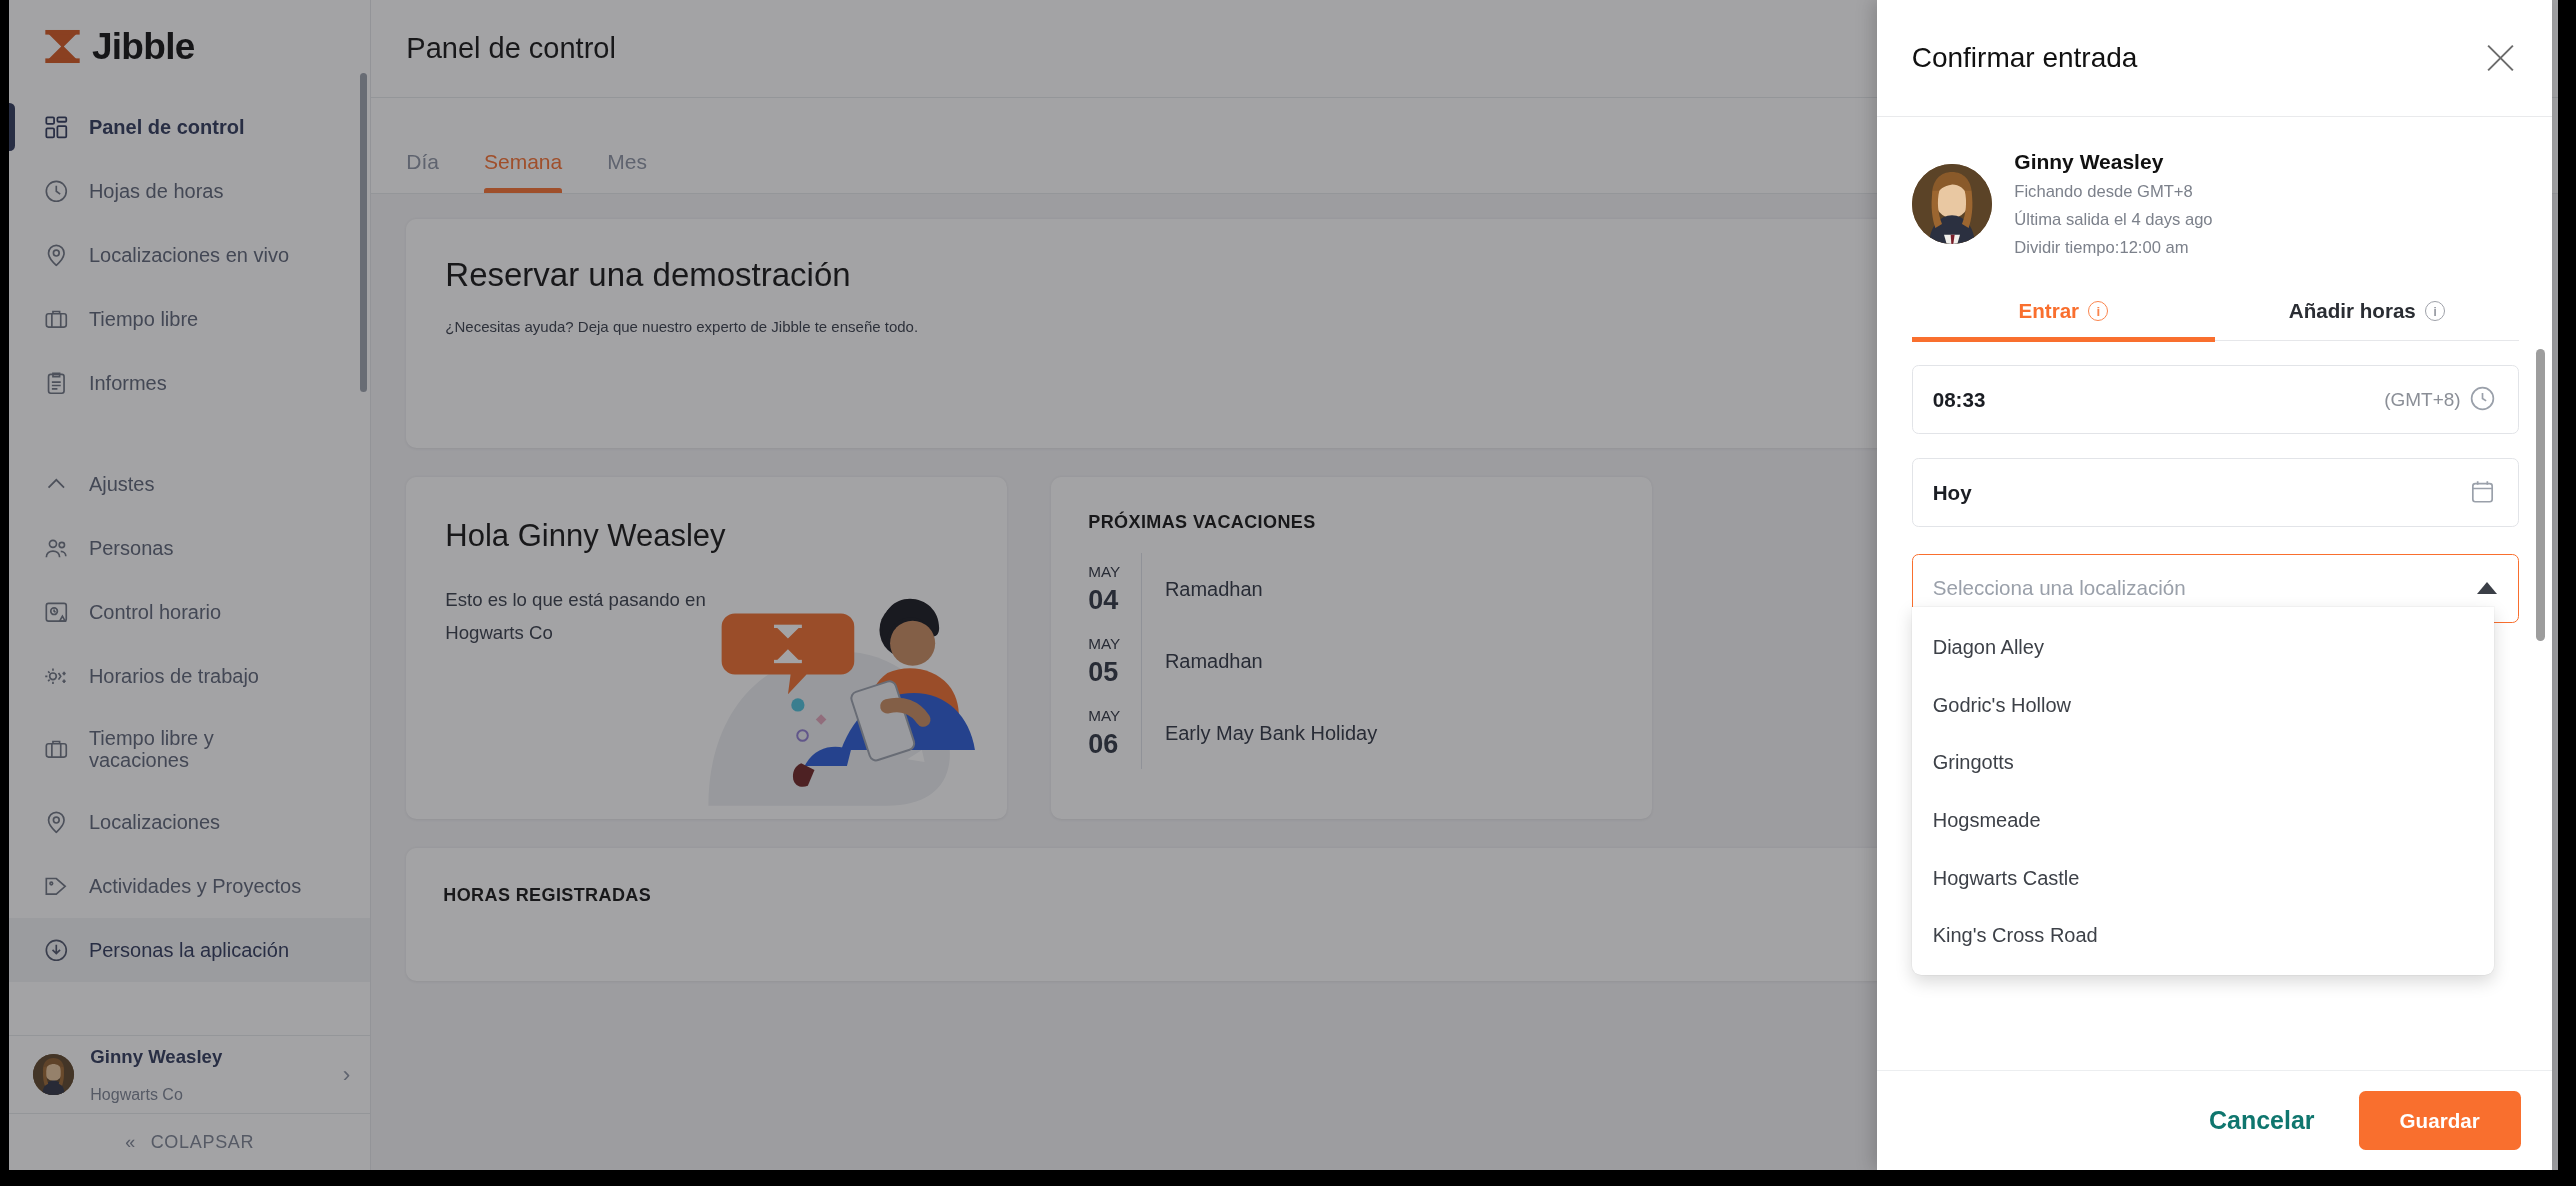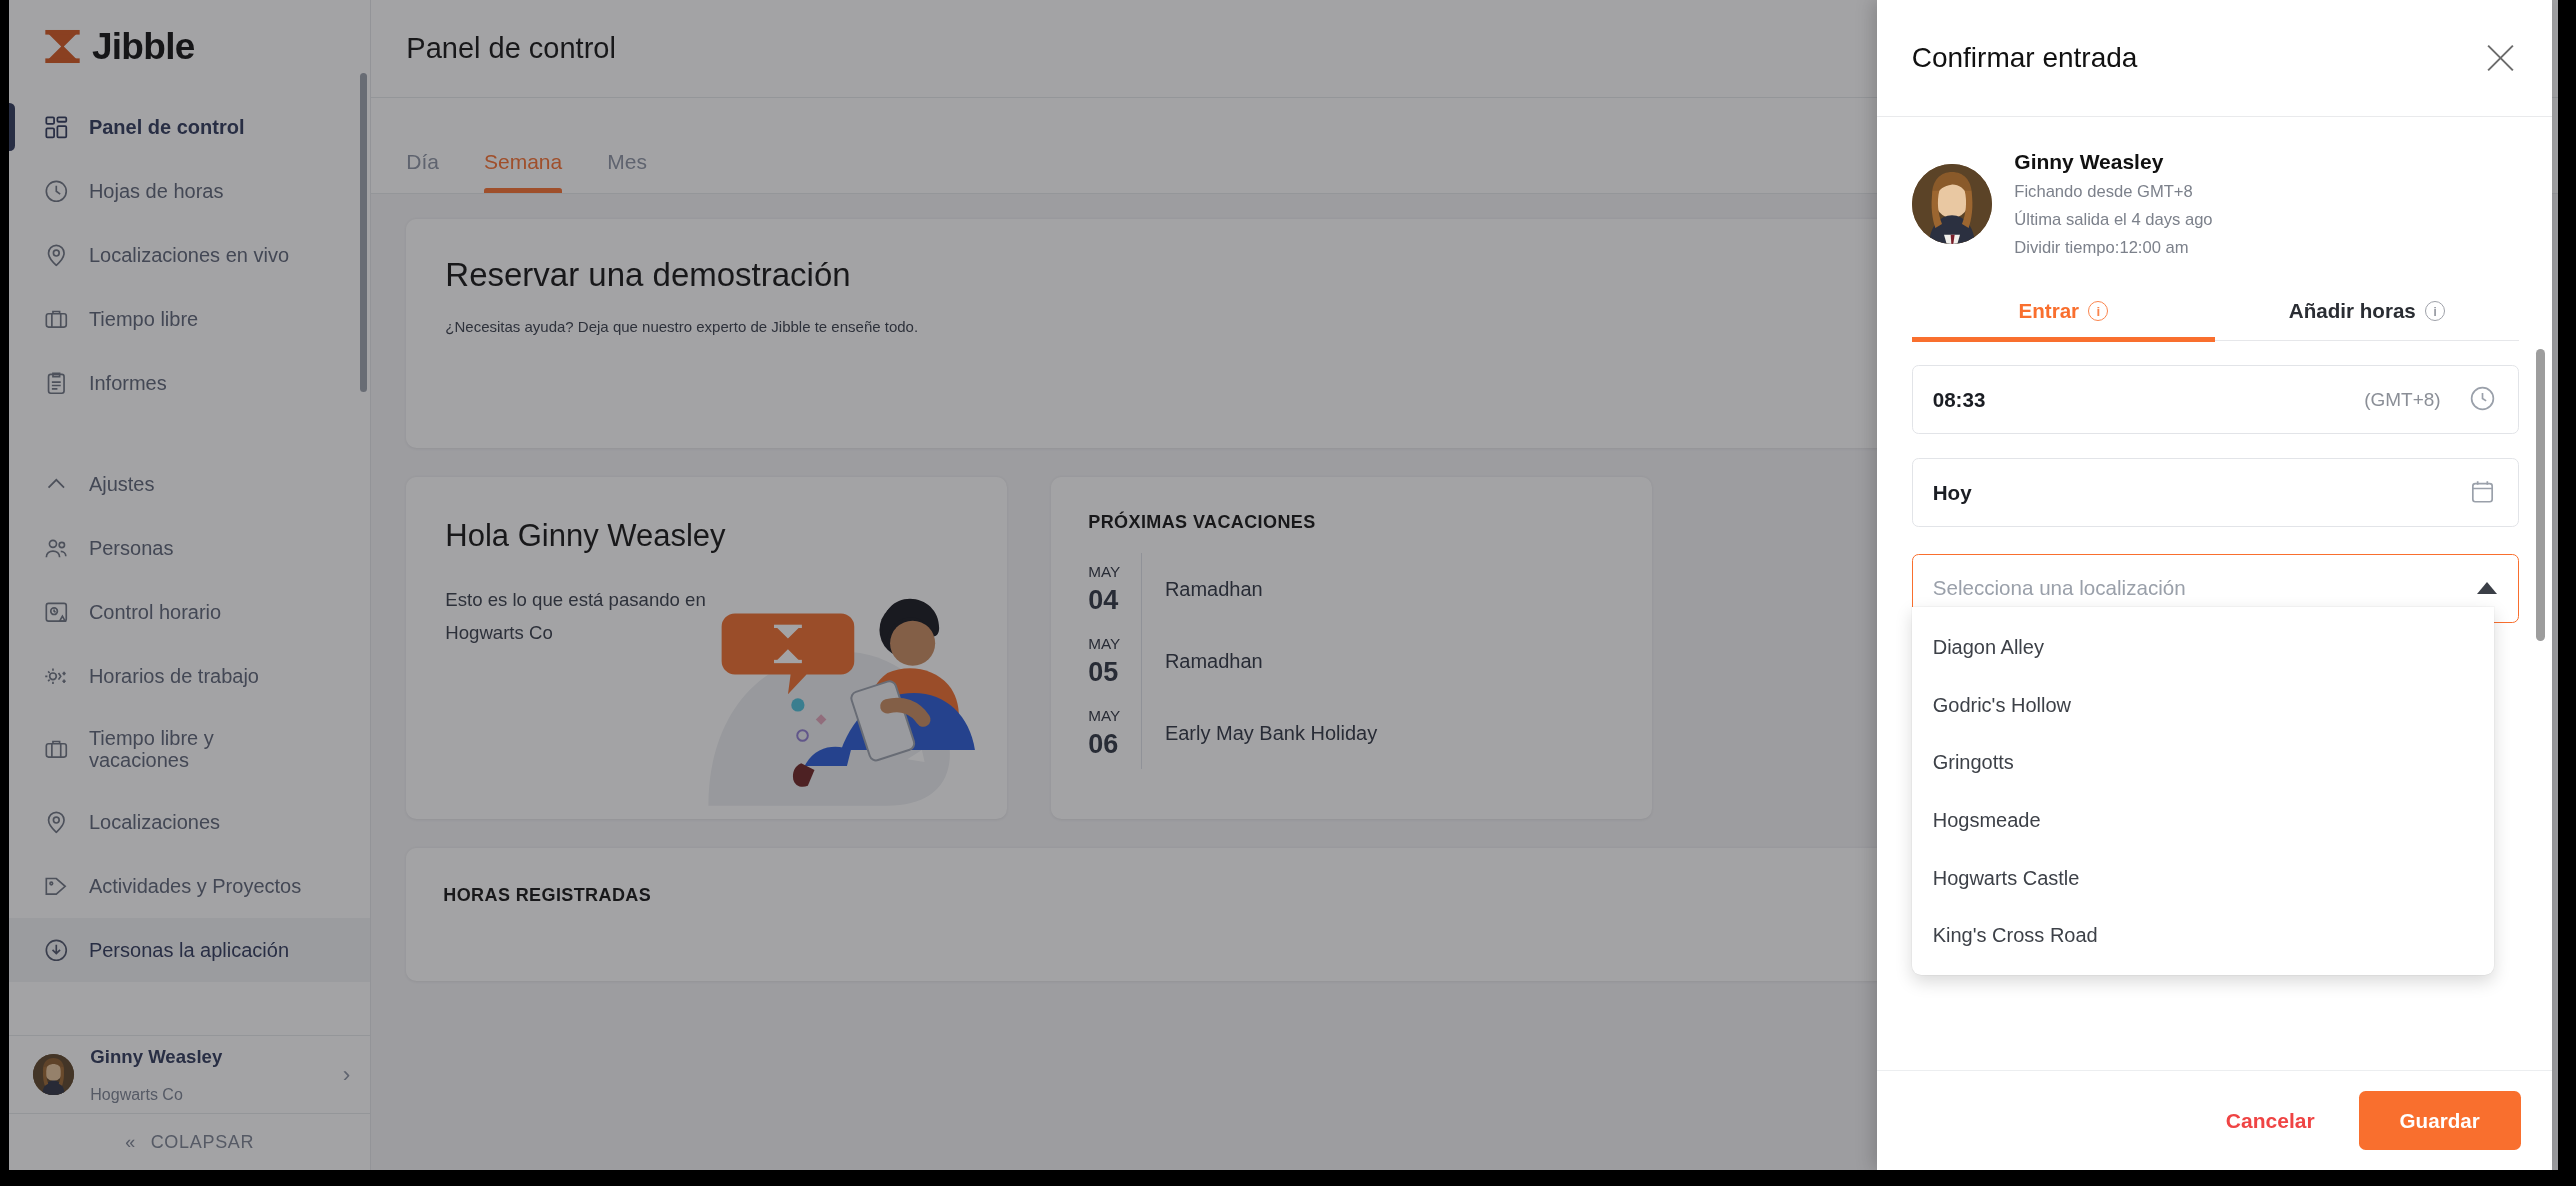--- a/index.html
+++ b/index.html
@@ -253,21 +253,21 @@
   }
   .mtab:not(.active) .info-i { color: #8d9099; }
 
   .field {
     margin-top: 24px;
     height: 69px; border: 1.3px solid #e2e4e8; border-radius: 6.6px;
     display: flex; align-items: center; padding: 0 21px 0 20px;
     background: #fff;
   }
   .field-val { font-size: 20.6px; color: #1a1d23; font-weight: bold; }
-  .field-right { margin-left: auto; display: flex; align-items: center; gap: 27px; }
+  .field-right { margin-left: auto; display: flex; align-items: center; gap: 7px; }
   .tz { font-size: 19px; color: #8b8f97; }
   .field.focus { border-color: #f96f2e; margin-top: 26.6px; }
   .placeholder { font-size: 20.6px; color: #9aa0aa; }
   .caret-up {
     width: 0; height: 0; border-left: 10.6px solid transparent;
     border-right: 10.6px solid transparent; border-bottom: 12px solid #3b3f47;
   }
 
   .dropdown {
     position: absolute;
@@ -289,21 +289,21 @@
   }
 
   .modal-foot {
     flex: 0 0 100px; height: 100px;
     border-top: 0.7px solid #eceef0;
     display: flex; align-items: center; justify-content: flex-end;
     gap: 24px; padding: 0 31px 0 0;
     position: relative; z-index: 65;
   }
   .btn-cancel {
-    font-size: 21px; color: #ef4444; font-weight: bold;
+    font-size: 25px; color: #0f766e; font-weight: bold;
     padding: 14.6px 20px;
   }
   .btn-save {
     font-size: 20.6px; color: #fff; font-weight: bold;
     background: #f96f2e; border-radius: 6.6px; padding: 17.3px 41px;
   }
 </style>
 </head>
 <body>
 

